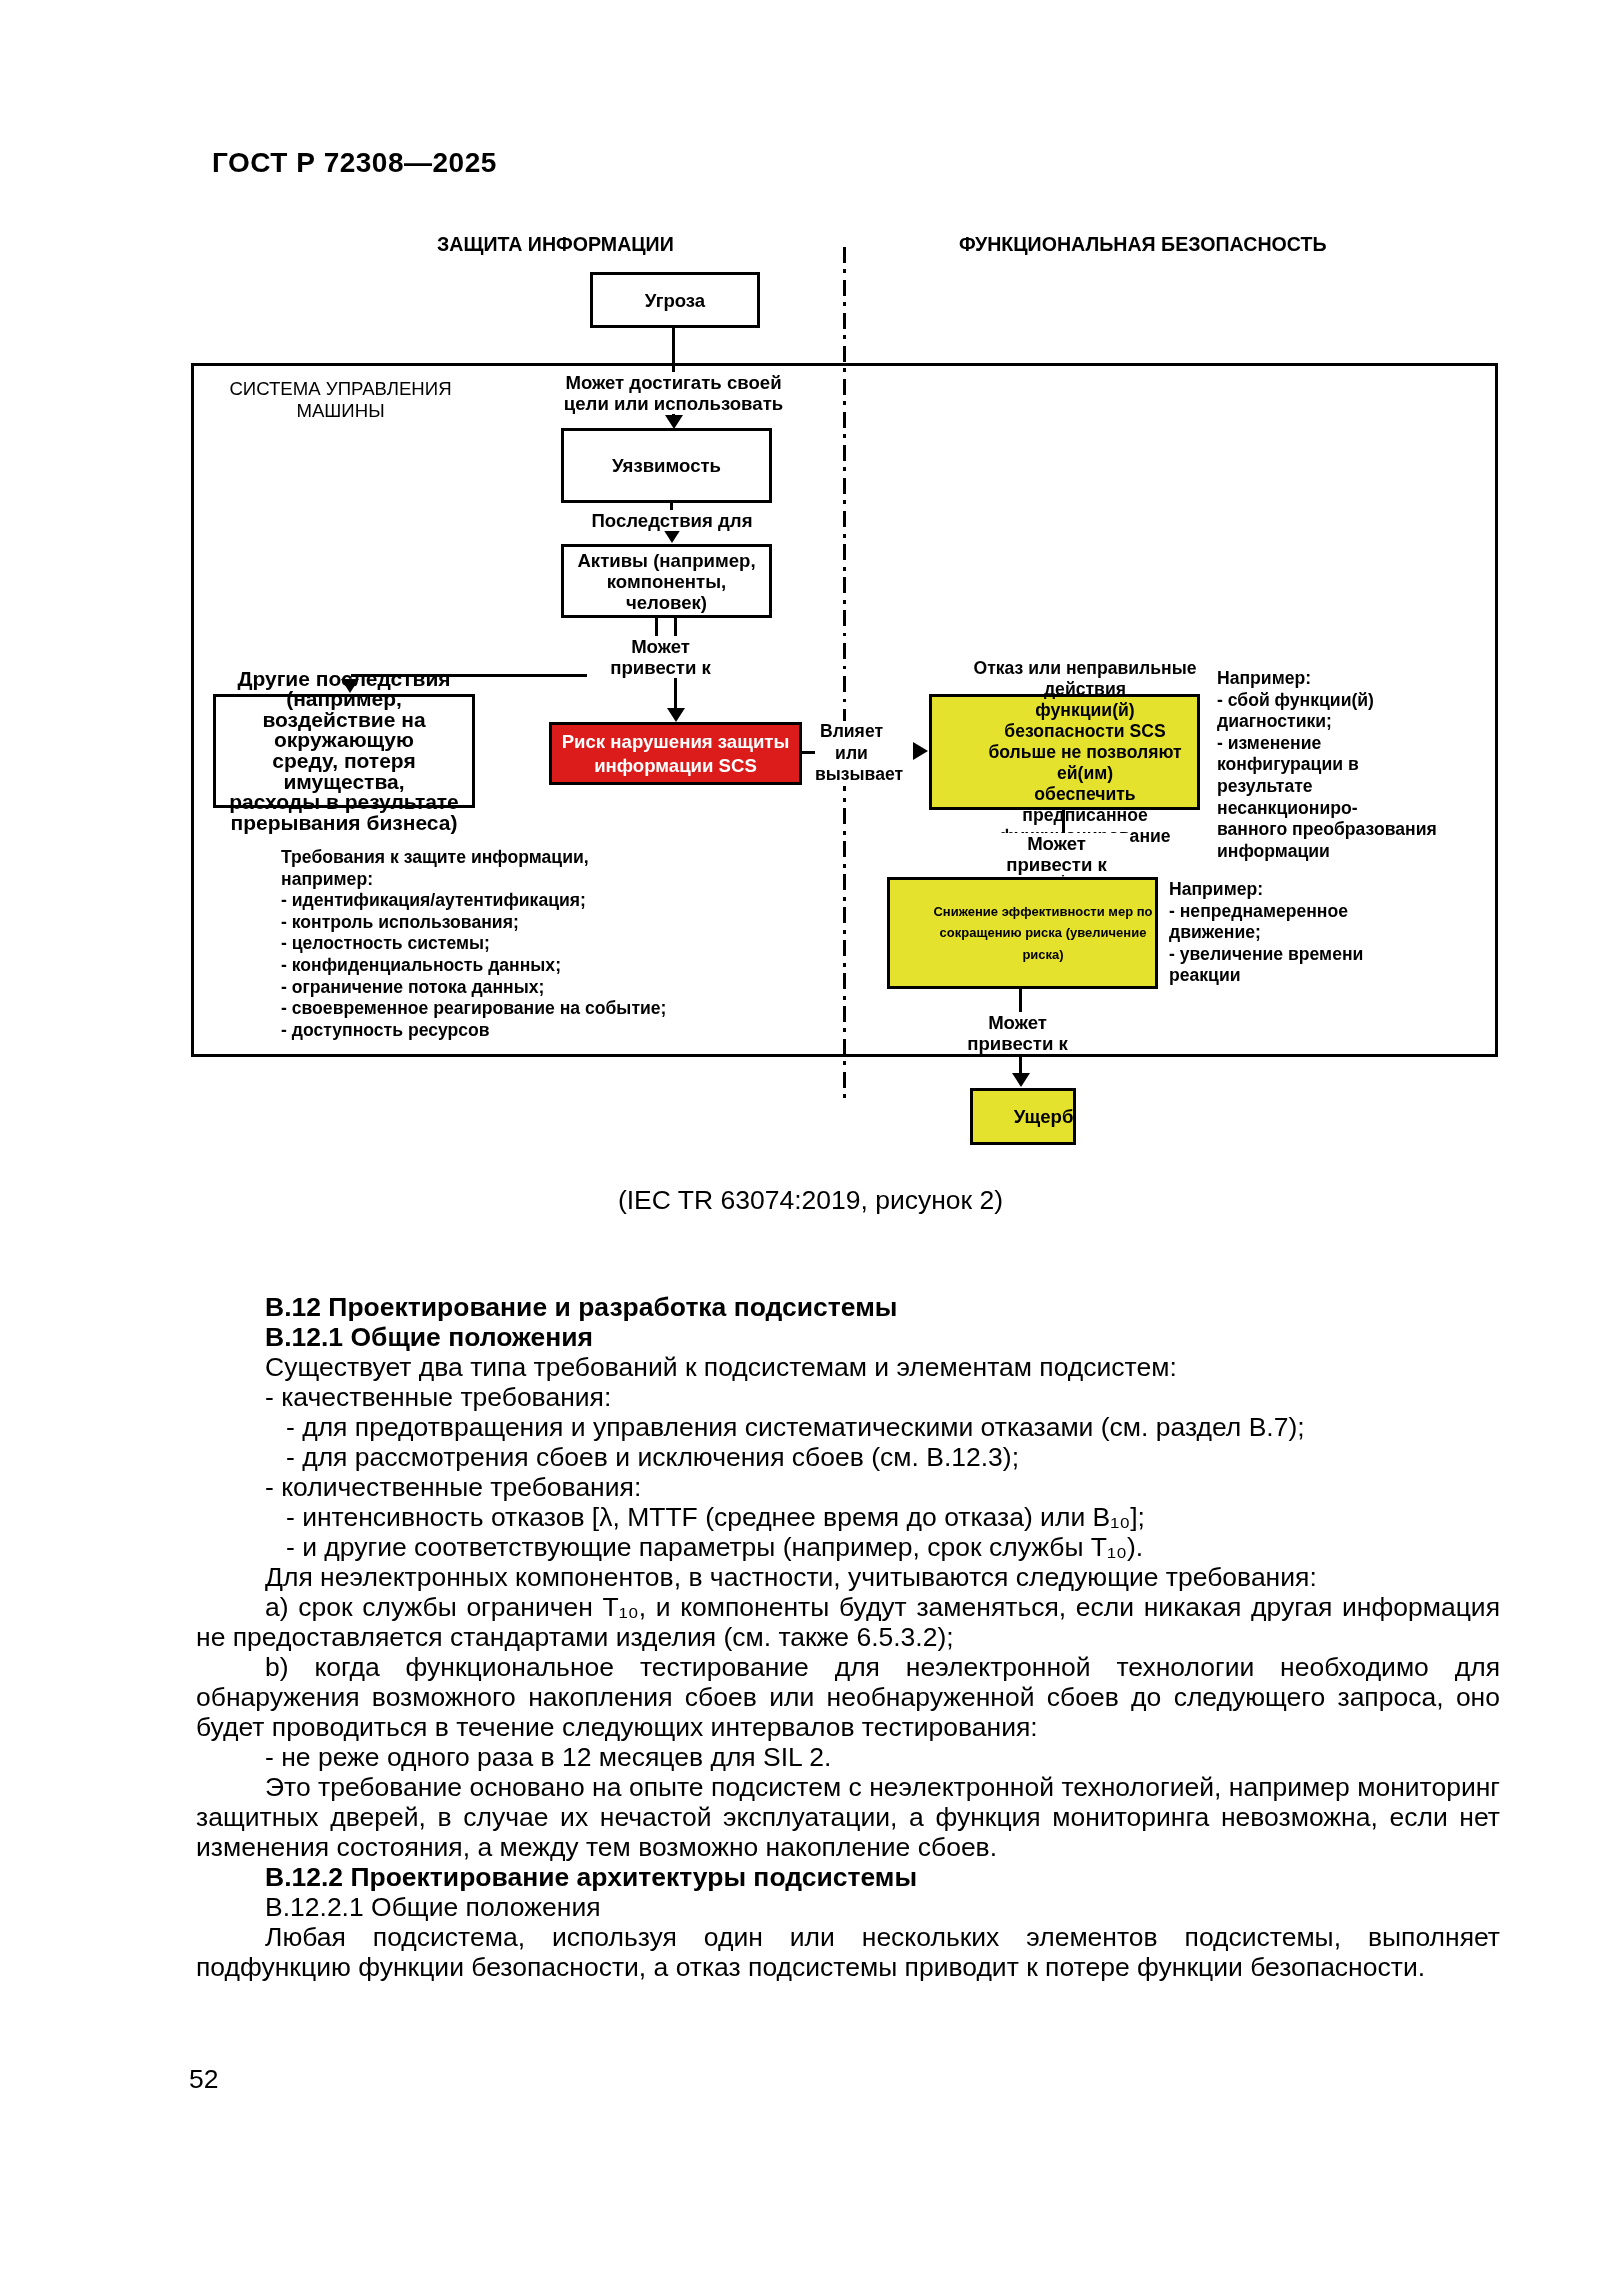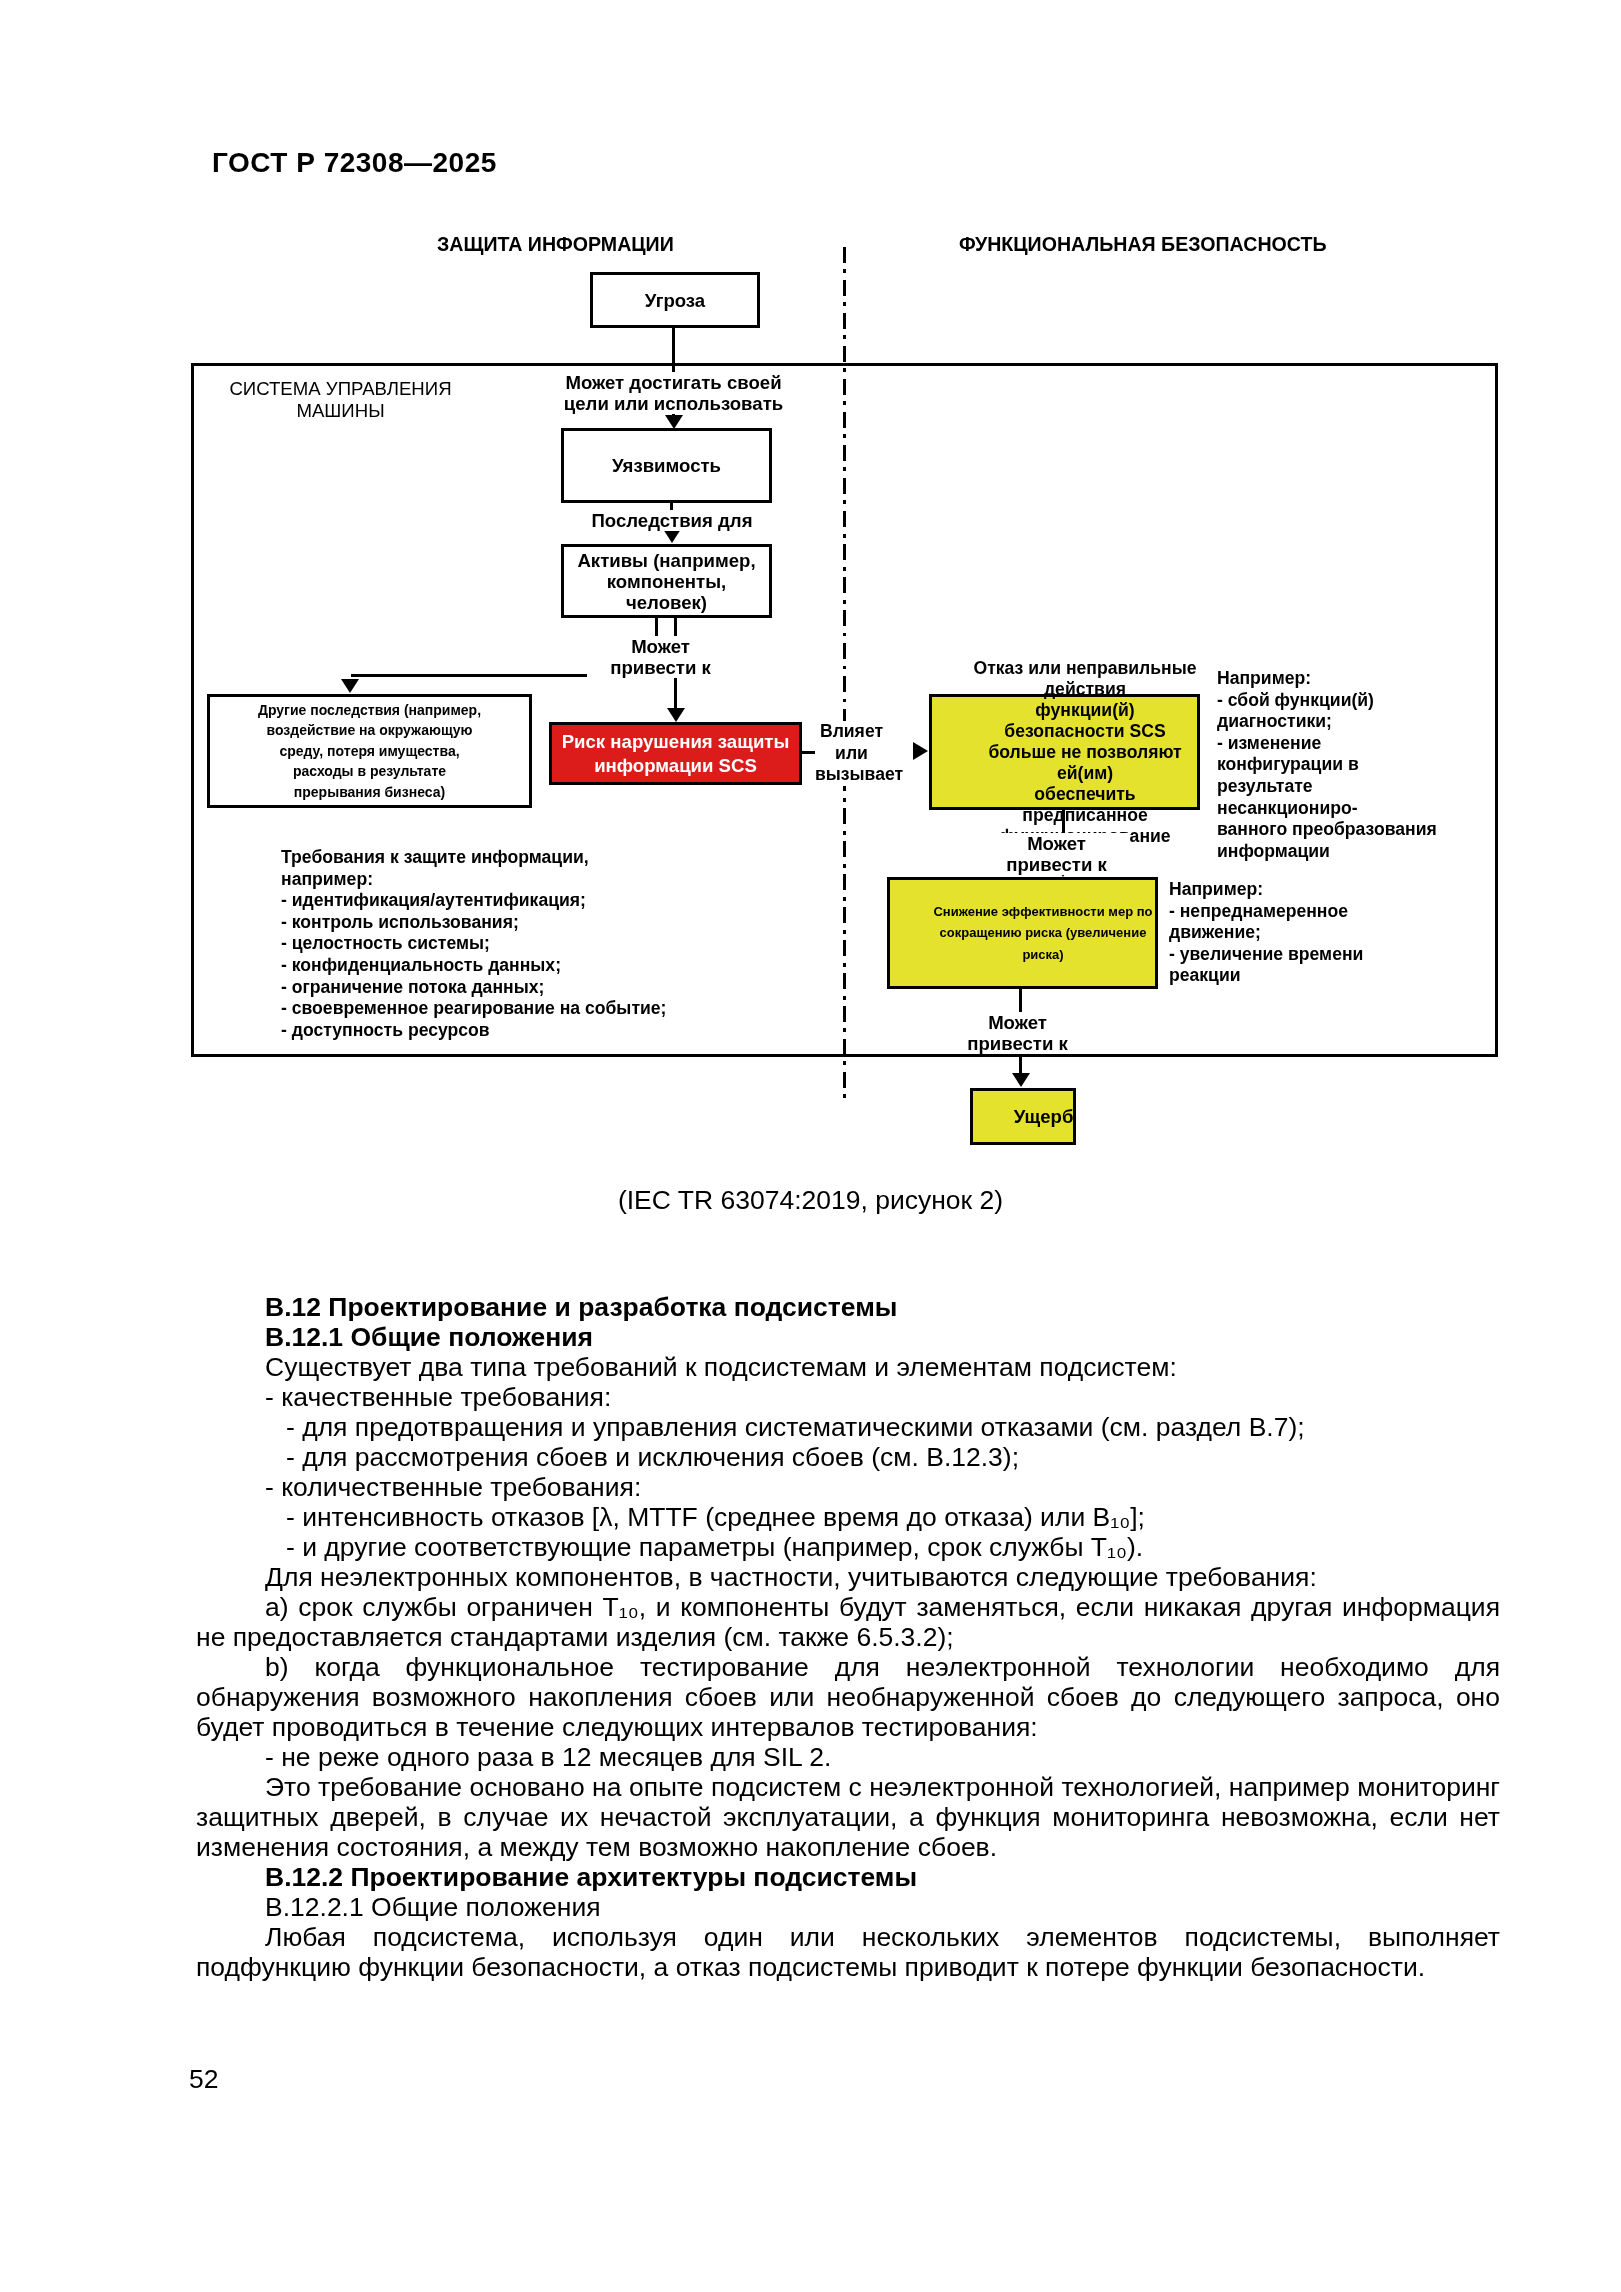--- a/index.html
+++ b/index.html
@@ -65,21 +65,21 @@
     <div class="box" style="left:561px;top:544px;width:211px;height:74px;">Активы (например,
 компоненты, человек)</div>
 
     <div class="vline" style="left:655px;top:617px;height:61px;"></div>
     <div class="hline" style="left:351px;top:674px;width:307px;"></div>
     <div class="arrd" style="left:341px;top:679px;"></div>
     <div class="vline" style="left:674px;top:617px;height:92px;"></div>
     <div class="arrd" style="left:667px;top:708px;"></div>
     <div class="lbl" style="left:587px;top:636px;width:147px;">Может привести к</div>
 
-    <div class="box" style="left:207px;top:694px;width:325px;height:114px;font-size:14px;line-height:20.6px;">Другие последствия (например,
+    <div class="box" style="left:213px;top:694px;width:262px;height:114px;font-size:21px;line-height:20.6px;">Другие последствия (например,
 воздействие на окружающую
 среду, потеря имущества,
 расходы в результате
 прерывания бизнеса)</div>
 
     <div class="ann" style="left:281px;top:847px;width:392px;">Требования к защите информации,
 например:
 - идентификация/аутентификация;
 - контроль использования;
 - целостность системы;

